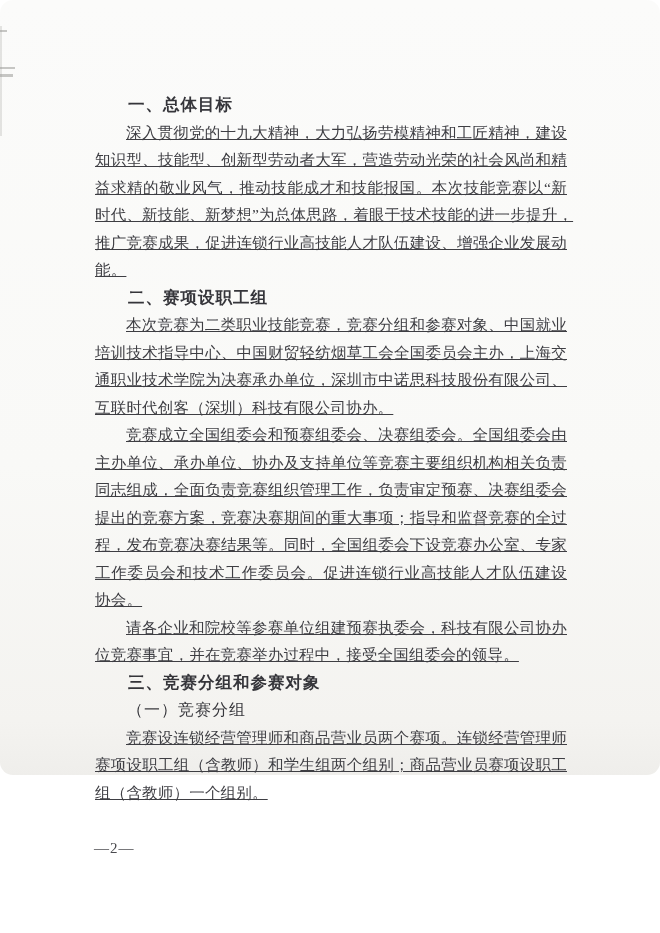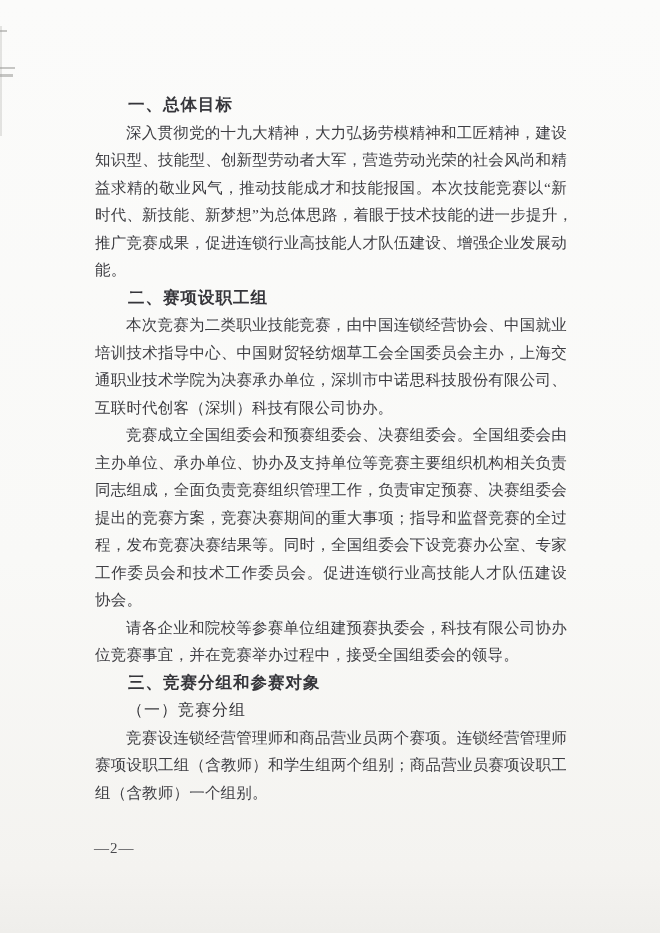--- a/index.html
+++ b/index.html
@@ -8,22 +8,23 @@
   }
   body {
     width: 660px;
     height: 933px;
     overflow: hidden;
     font-family: "Liberation Serif", "DejaVu Serif", serif;
   }
   .page {
     position: relative;
     width: 660px;
-    height: 933px;
+    height: 775px;
     background: linear-gradient(180deg, #fbfbfa 0%, #f9f9f7 60%, #f4f3f0 93%, #efeeeb 100%);
+    border-radius: 13px;
   }
   
   .artifact {
     position: absolute;
     background: #9a9a98;
     opacity: 0.55;
   }
   .artifact.a1 { left: 0; top: 30px; width: 7px; height: 2px; }
   .artifact.a2 { left: 0; top: 67px; width: 15px; height: 2px; }
   .artifact.a3 { left: 0; top: 74px; width: 13px; height: 3px; }
@@ -37,20 +38,21 @@
     color: #3e3e43;
     font-size: 15.5px;
     line-height: 27.5px;
     letter-spacing: 0.2px;
   }
   .line {
     text-align: justify;
     text-align-last: justify;
     text-justify: inter-character;
     white-space: nowrap;
+    text-decoration: underline;
   }
   .line.first { text-indent: 2em; }
   .line.last  { text-align-last: left; white-space: normal; }
 
   .heading1 {
     font-family: "Liberation Sans", "DejaVu Sans", sans-serif;
     font-weight: bold;
     color: #35353a;
     padding-left: 2em;
     font-size: 16.5px;
@@ -84,21 +86,21 @@
 
   <main class="textblock">
       <div class="heading1">一、总体目标</div>
       <div class="line first">深入贯彻党的十九大精神，大力弘扬劳模精神和工匠精神，建设</div>
       <div class="line">知识型、技能型、创新型劳动者大军，营造劳动光荣的社会风尚和精</div>
       <div class="line">益求精的敬业风气，推动技能成才和技能报国。本次技能竞赛以“新</div>
       <div class="line">时代、新技能、新梦想”为总体思路，着眼于技术技能的进一步提升，</div>
       <div class="line">推广竞赛成果，促进连锁行业高技能人才队伍建设、增强企业发展动</div>
       <div class="line last">能。</div>
       <div class="heading1">二、赛项设职工组</div>
-      <div class="line first">本次竞赛为二类职业技能竞赛，由中国连锁经营协会、中国就业</div>
+      <div class="line first">本次竞赛为二类职业技能竞赛，竞赛分组和参赛对象、中国就业</div>
       <div class="line">培训技术指导中心、中国财贸轻纺烟草工会全国委员会主办，上海交</div>
       <div class="line">通职业技术学院为决赛承办单位，深圳市中诺思科技股份有限公司、</div>
       <div class="line last">互联时代创客（深圳）科技有限公司协办。</div>
       <div class="line first">竞赛成立全国组委会和预赛组委会、决赛组委会。全国组委会由</div>
       <div class="line">主办单位、承办单位、协办及支持单位等竞赛主要组织机构相关负责</div>
       <div class="line">同志组成，全面负责竞赛组织管理工作，负责审定预赛、决赛组委会</div>
       <div class="line">提出的竞赛方案，竞赛决赛期间的重大事项；指导和监督竞赛的全过</div>
       <div class="line">程，发布竞赛决赛结果等。同时，全国组委会下设竞赛办公室、专家</div>
       <div class="line">工作委员会和技术工作委员会。促进连锁行业高技能人才队伍建设</div>
       <div class="line last">协会。</div>

